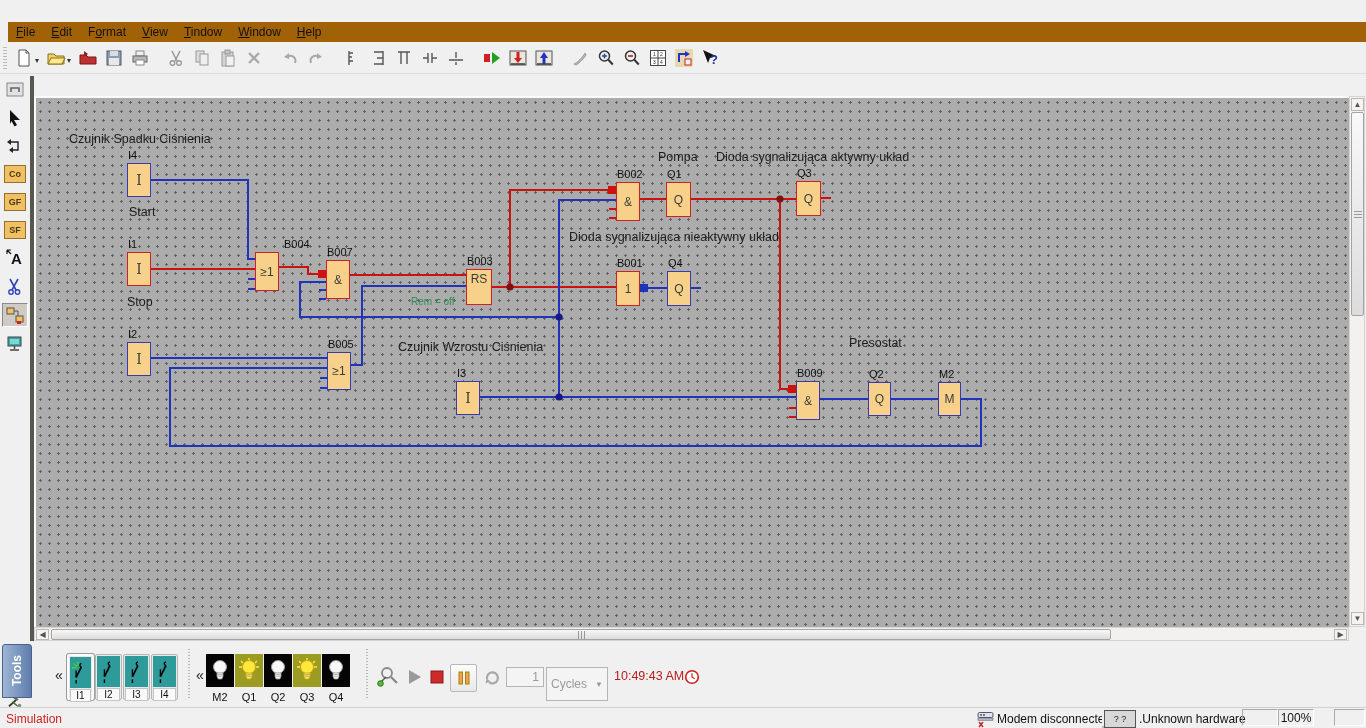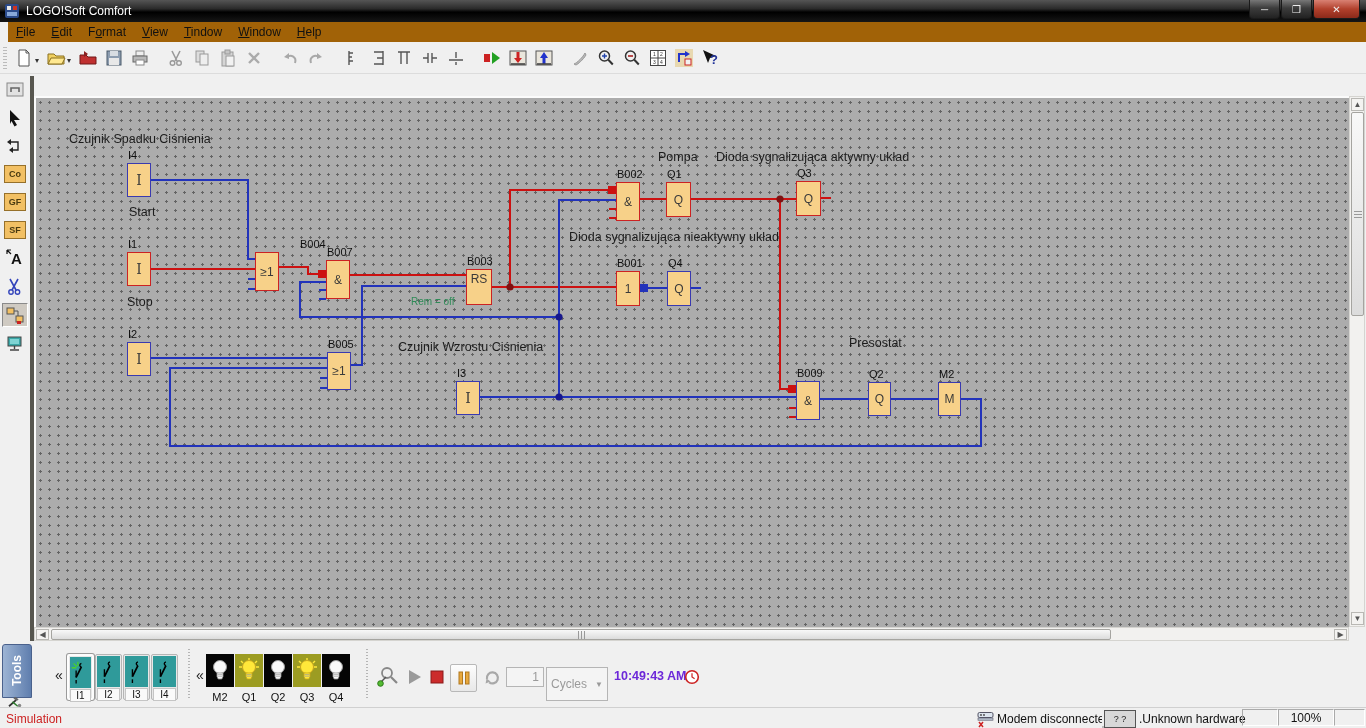--- a/index.html
+++ b/index.html
@@ -92,54 +92,38 @@
   .lamp svg{width:22px;height:28px;}
   .lamp-label{position:absolute;top:50px;font-size:11px;color:#111;width:28px;text-align:center;}
   .vsep{position:absolute;top:8px;width:2px;height:50px;
     background:repeating-linear-gradient(#b5b5b5 0 1px,transparent 1px 3px);}
   .simctl{position:absolute;display:flex;align-items:center;justify-content:center;}
   #pause-btn{border:1px solid #b8b8b8;border-radius:2px;background:linear-gradient(#fdfdfd,#e8e8e8);}
   #cycles-field{background:#f4f4f4;border:1px solid #b5b5b5;color:#9a9a9a;
     text-align:right;padding:0 4px;box-sizing:border-box;display:flex;align-items:center;justify-content:flex-end;}
   #cycles-dd{background:#f4f4f4;border:1px solid #b5b5b5;color:#9a9a9a;
     display:flex;align-items:center;box-sizing:border-box;padding:16px 4px;justify-content:space-between;}
-  #sim-time{font-weight:bold;font-size:12.5px;color:#6d28d9;}
+  #sim-time{font-weight:normal;font-size:12.5px;color:#b91c1c;}
   
   #statusbar{position:absolute;left:0;top:707px;width:1366px;height:21px;background:#f0f0f0;
     border-top:1px solid #d0d0d0;}
   #status-mode{position:absolute;left:6px;top:4px;color:#cc2222;}
   .st{position:absolute;top:4px;color:#111;}
   .st-cell{position:absolute;top:1px;height:17px;border:1px solid;border-color:#aaa #fff #fff #aaa;
     box-sizing:border-box;display:flex;align-items:center;justify-content:center;}
   .hwbox{position:absolute;top:2px;width:30px;height:16px;background:#d8d8d8;
     border:1px solid #555;box-shadow:-2px -2px 0 #efefef,-2px 0 0 #bbb;
     font-size:9px;display:flex;align-items:center;justify-content:center;color:#222;}
   .icon-slot svg{display:block;}
 </style>
 </head>
 <body>
 
 <div id="app">
 
-  <div id="titlebar">
-    <span id="app-icon" class="icon-slot">
-        <svg viewBox="0 0 16 16" width="16" height="16">
-          <rect x="1" y="1" width="14" height="14" rx="2" fill="#2a4a8a"></rect>
-          <rect x="3" y="3" width="4" height="4" fill="#e8e8e8"></rect>
-          <rect x="9" y="3" width="4" height="4" fill="#cc3322"></rect>
-          <rect x="3" y="9" width="10" height="4" fill="#88a8d8"></rect>
-        </svg>
-      </span>
-    <span>LOGO!Soft Comfort</span>
-    <div id="win-controls">
-      <div class="win-btn">─</div>
-      <div class="win-btn">❐</div>
-      <div class="win-btn close">✕</div>
-    </div>
-  </div>
 
   <div id="menubar">
       <div class="menu-item"><span></span><span class="key">F</span><span>ile</span></div>
       <div class="menu-item"><span></span><span class="key">E</span><span>dit</span></div>
       <div class="menu-item"><span>F</span><span class="key">o</span><span>rmat</span></div>
       <div class="menu-item"><span></span><span class="key">V</span><span>iew</span></div>
       <div class="menu-item"><span></span><span class="key">T</span><span>indow</span></div>
       <div class="menu-item"><span></span><span class="key">W</span><span>indow</span></div>
       <div class="menu-item"><span></span><span class="key">H</span><span>elp</span></div>
     </div>
@@ -428,21 +412,21 @@
           <span class="g big">I</span>
         </div>
         <div class="blk-ref" style="left: 92px; top: 230px;">I2</div>
         <div class="blk" style="left: 420px; top: 283px; width: 24px; height: 34px; border-color: rgb(58, 58, 176);">
           <span class="g big">I</span>
         </div>
         <div class="blk-ref" style="left: 421px; top: 269px;">I3</div>
         <div class="blk" style="left: 219px; top: 154px; width: 24px; height: 39px; border-color: rgb(204, 34, 34);">
           <span class="g">≥1</span>
         </div>
-        <div class="blk-ref" style="left: 236px; top: 140px; padding-left: 28px;">B004</div>
+        <div class="blk-ref" style="left: 220px; top: 140px; padding-left: 28px;">B004</div>
         <div class="blk" style="left: 290px; top: 162px; width: 24px; height: 39px; border-color: rgb(204, 34, 34);">
           <span class="g">&amp;</span>
         </div>
         <div class="blk-ref" style="left: 291px; top: 148px;">B007</div>
         <div class="blk top" style="left: 430px; top: 171px; width: 26px; height: 36px; border-color: rgb(204, 34, 34);">
           <span class="g">RS</span>
         </div>
         <div class="blk-ref" style="left: 431px; top: 157px;">B003</div>
         <div class="blk" style="left: 291px; top: 254px; width: 24px; height: 38px; border-color: rgb(58, 58, 176);">
           <span class="g">≥1</span>
@@ -670,17 +654,17 @@
           <circle cx="9" cy="5" r=".9" fill="#444"></circle>
           <path d="M4 12l4 5M8 12l-4 5" stroke="#cc2222" stroke-width="1.5"></path>
         </svg>
       </span>
     <span class="st" style="left:997px;">Modem disconnected</span>
     <span class="hwbox" style="left:1104px;">
       <i style="font-style:normal;">? ?</i>
     </span>
     <span class="st" style="left:1139px;">.Unknown hardware</span>
     <div class="st-cell" style="left:1242px;width:36px;"></div>
-    <div class="st-cell" style="left:1278px;width:56px;">100%</div>
+    <div class="st-cell" style="left:1278px;width:36px;">100%</div>
     <div class="st-cell" style="left:1334px;width:31px;"></div>
   </div>
 
 </div>
 
 </body></html>

